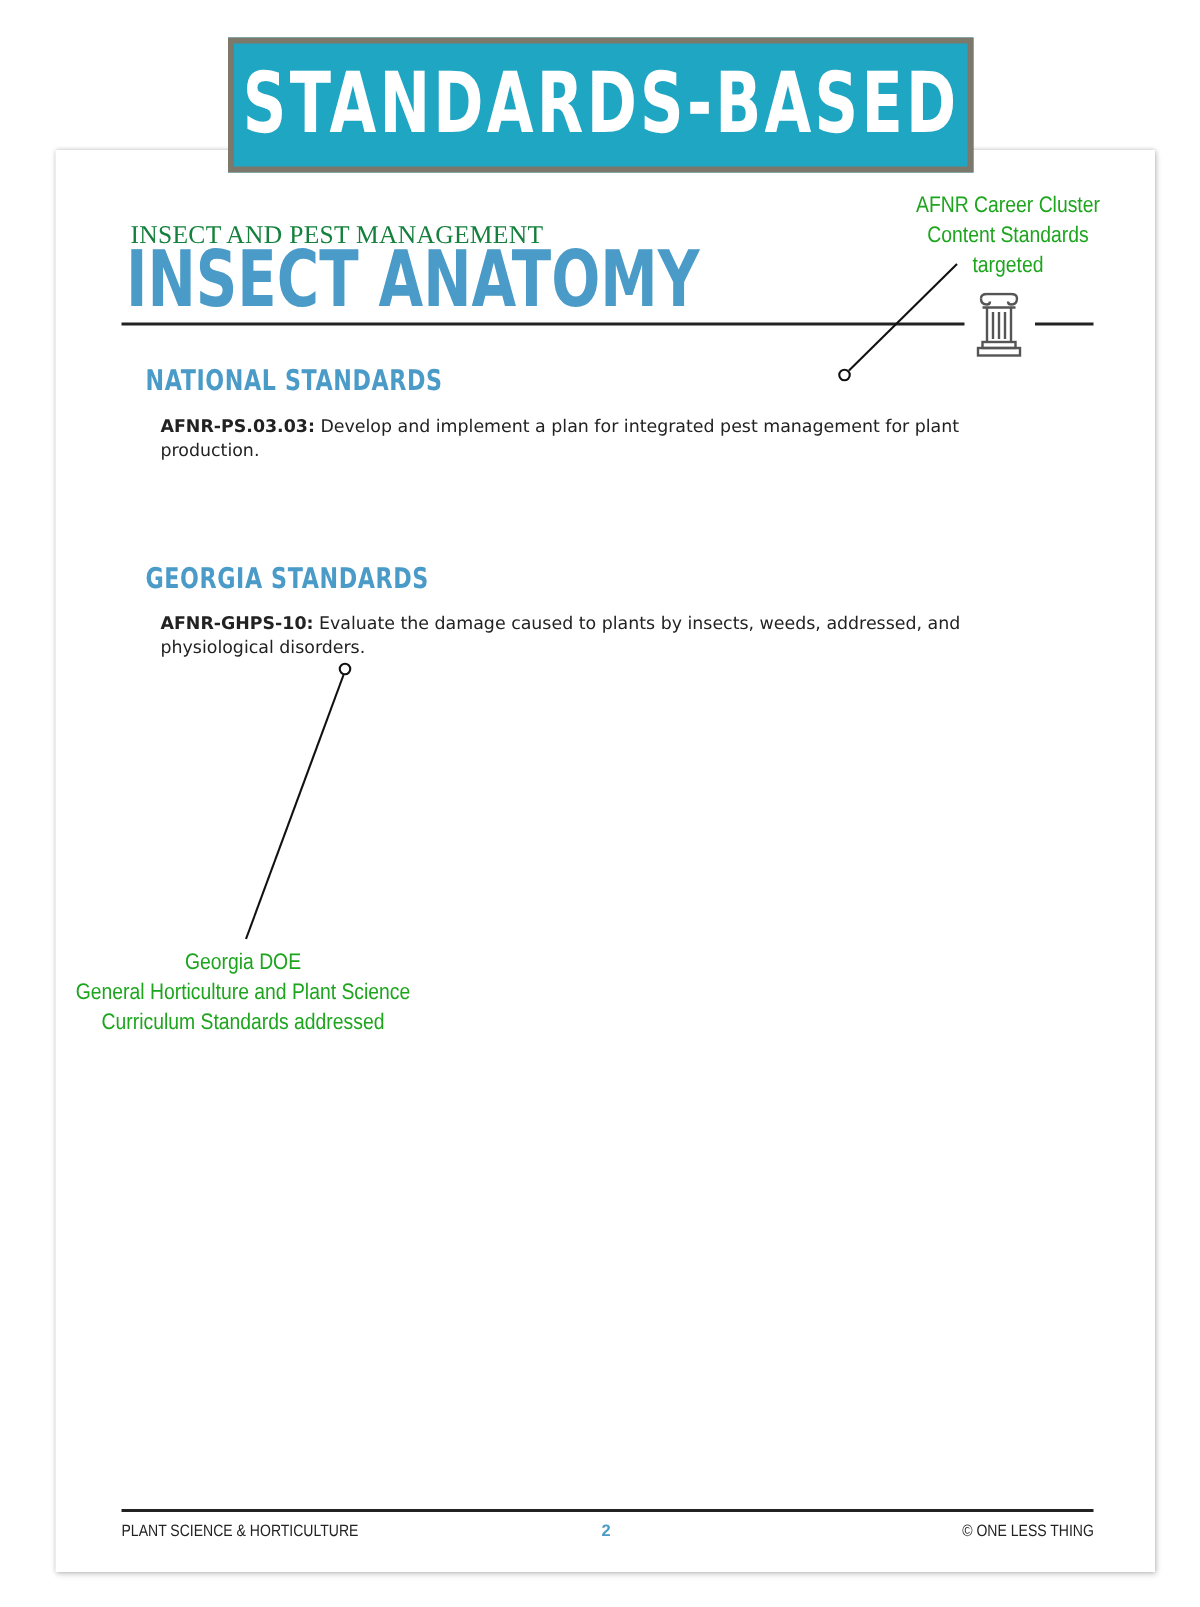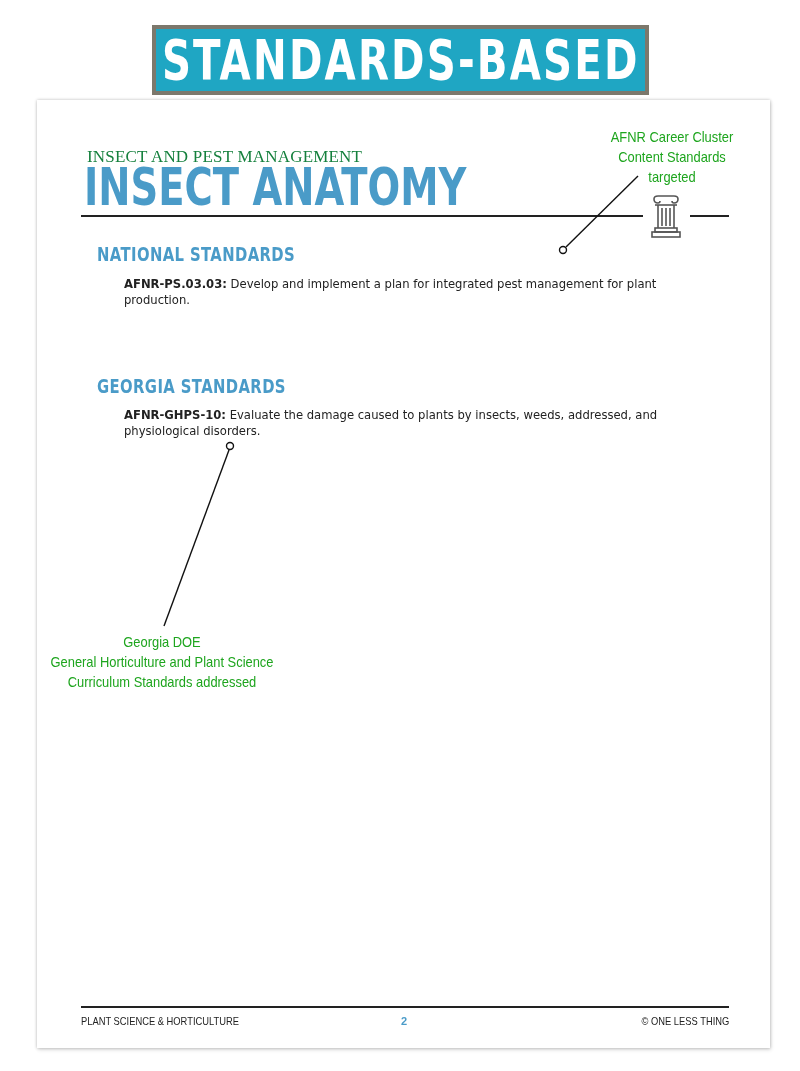--- a/index.html
+++ b/index.html
@@ -21,21 +21,21 @@
       width: 733px;
       height: 948px;
       background: #ffffff;
       box-shadow: 0 0 3px rgba(0,0,0,0.25), 1px 2px 4px rgba(0,0,0,0.12);
     }
     .banner {
       position: absolute;
       left: 152px;
       top: 25px;
       width: 497px;
-      height: 70px;
+      height: 90px;
       background: #1fa6c3;
       border: 4px solid #7c786c;
       box-sizing: border-box;
       display: flex;
       align-items: center;
       justify-content: center;
       z-index: 5;
     }
     .banner-text {
       color: #ffffff;
@@ -102,21 +102,21 @@
       color: #4a9bc8;
       transform: scaleX(0.78);
       transform-origin: left top;
       white-space: nowrap;
       letter-spacing: 0.5px;
     }
     .national-heading { top: 243px; }
     .georgia-heading { top: 375px; }
     .standard {
       position: absolute;
-      left: 124px;
+      left: 107px;
       width: 600px;
       font-family: "DejaVu Sans", sans-serif;
       font-size: 11.6px;
       line-height: 16px;
       color: #222222;
     }
     .standard .code { font-weight: bold; }
     .national-standard { top: 276px; }
     .georgia-standard { top: 407px; }
 

